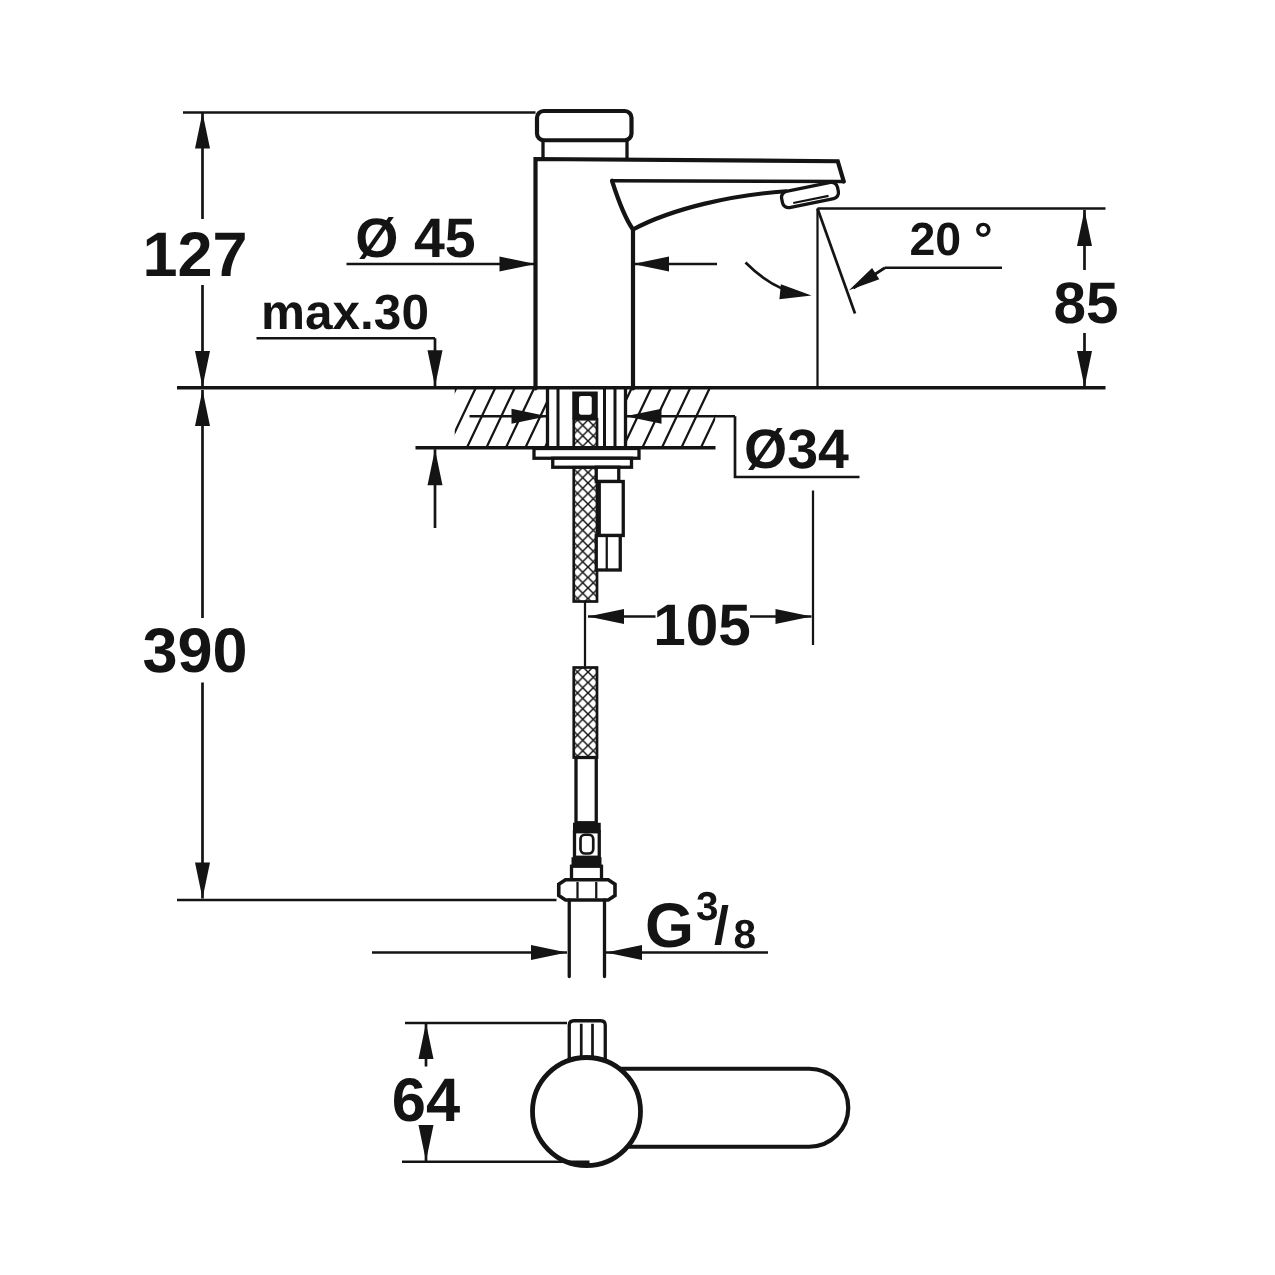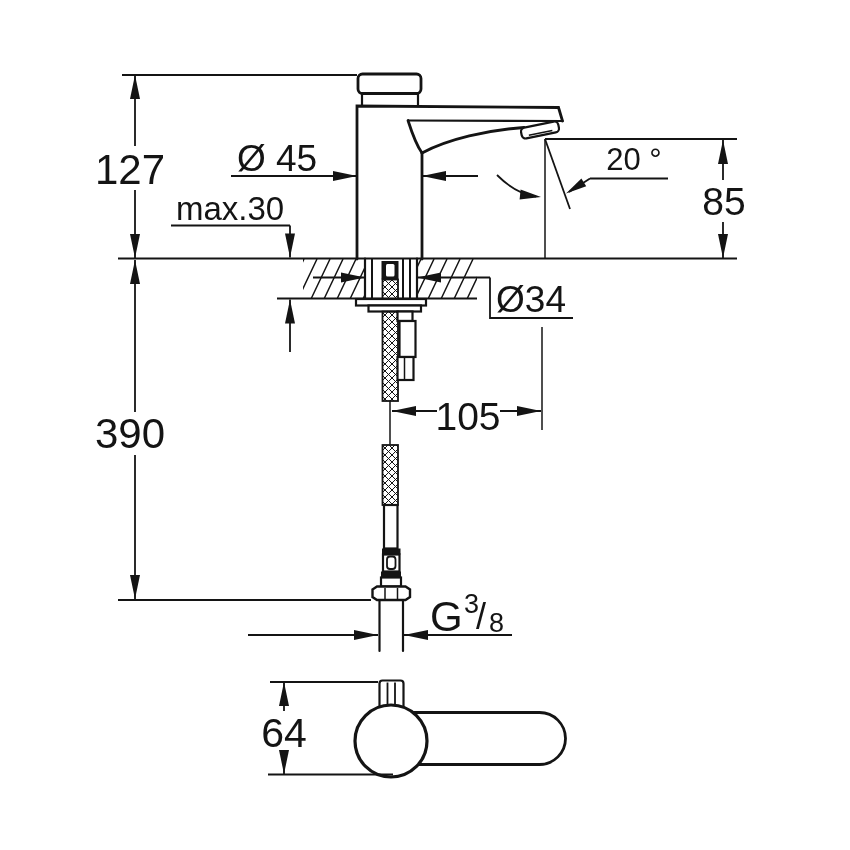--- a/index.html
+++ b/index.html
@@ -1,16 +1,16 @@
 <!DOCTYPE html>
 <html><head>
 <meta charset="utf-8">
 <style>
   html,body{margin:0;padding:0;background:#ffffff;}
-  .sheet{width:850px;height:850px;background:#ffffff;position:relative;overflow:hidden;}
+  .sheet{width:850px;height:850px;background:#ffffff;position:relative;overflow:hidden;font-weight:bold;}
   svg{display:block;}
   svg text{fill:#141414;font-family:"Liberation Sans", sans-serif;}
   .outline{stroke:#141414;stroke-width:2.8;fill:none;stroke-linecap:round;}
   .outline2{stroke:#141414;stroke-width:2.2;fill:none;stroke-linecap:round;}
   .thin{stroke:#141414;stroke-width:1.8;fill:none;}
   .xthin{stroke:#141414;stroke-width:1.5;fill:none;}
   .arrow{fill:#141414;stroke:none;}
   .whitefill{fill:#ffffff;}
 </style>
 </head>

